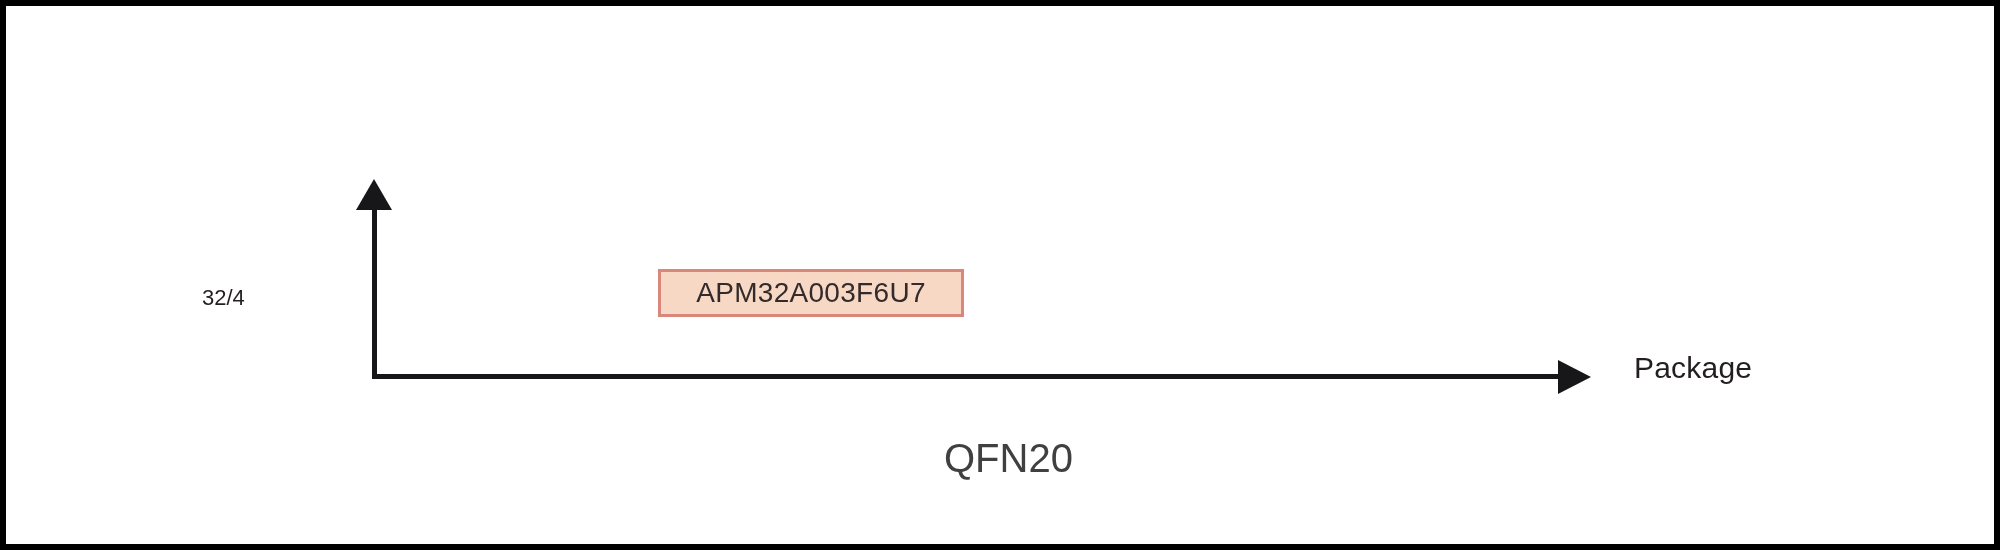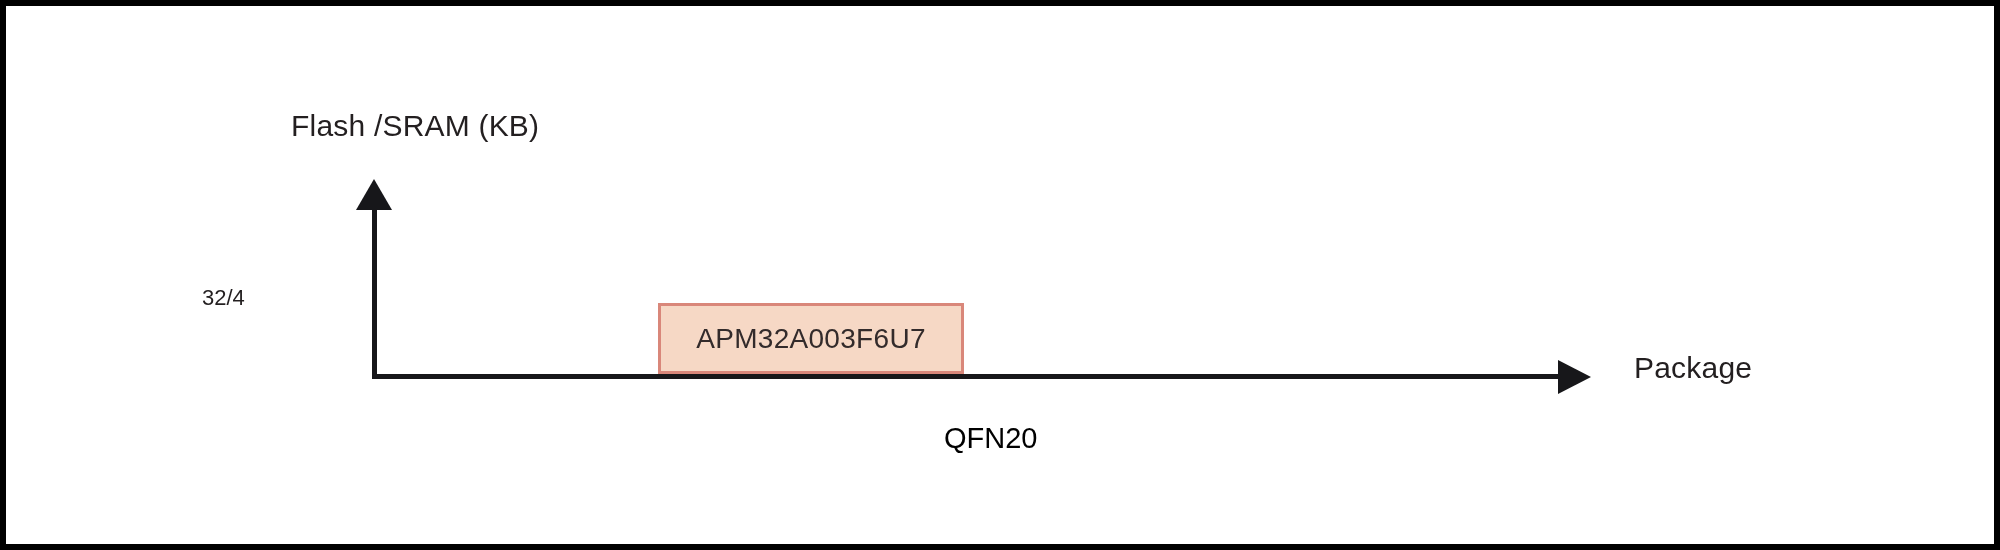--- a/index.html
+++ b/index.html
@@ -87,38 +87,37 @@
     left: 196px;
     top: 279px;
     color: #231f20;
     font-size: 22px;
     white-space: nowrap;
   }
 
   .x-tick-label {
     position: absolute;
     left: 938px;
-    top: 416px;
-    color: #000000;
-    font-size: 29px;
+    top: 430px;
+    color: #404040;
+    font-size: 40px;
     white-space: nowrap;
   }
 
   
   .product-box {
     position: absolute;
     top: 263px;
-    height: 71px;
+    height: 48px;
     box-sizing: border-box;
     background: #f6d8c5;
     border: 3px solid #d9877a;
     display: flex;
     align-items: center;
     justify-content: center;
-    margin-top: 34px;
   }
   .product-box .label {
     color: #332b2b;
     font-size: 28px;
     white-space: nowrap;
     letter-spacing: 0.3px;
   }
   .product-box.p0 { left: 652px; width: 306px; }
   .product-box.p1 { left: 1028px; width: 303px; }
 </style>
@@ -127,21 +126,20 @@
 
 <div id="screenshot">
   <div class="canvas">
 
     <div class="y-axis-line"></div>
     <div class="y-axis-head"></div>
 
     <div class="x-axis-line"></div>
     <div class="x-axis-head"></div>
 
-    <div class="axis-caption y-axis-caption">Flash /SRAM (KB)</div>
 
     <div class="axis-caption x-axis-caption">Package</div>
 
     <div class="y-tick-label">32/4</div>
 
     <div class="x-tick-label">QFN20</div>
 
     <div class="product-box p0">
       <span class="label">APM32A003F6U7</span>
     </div>

